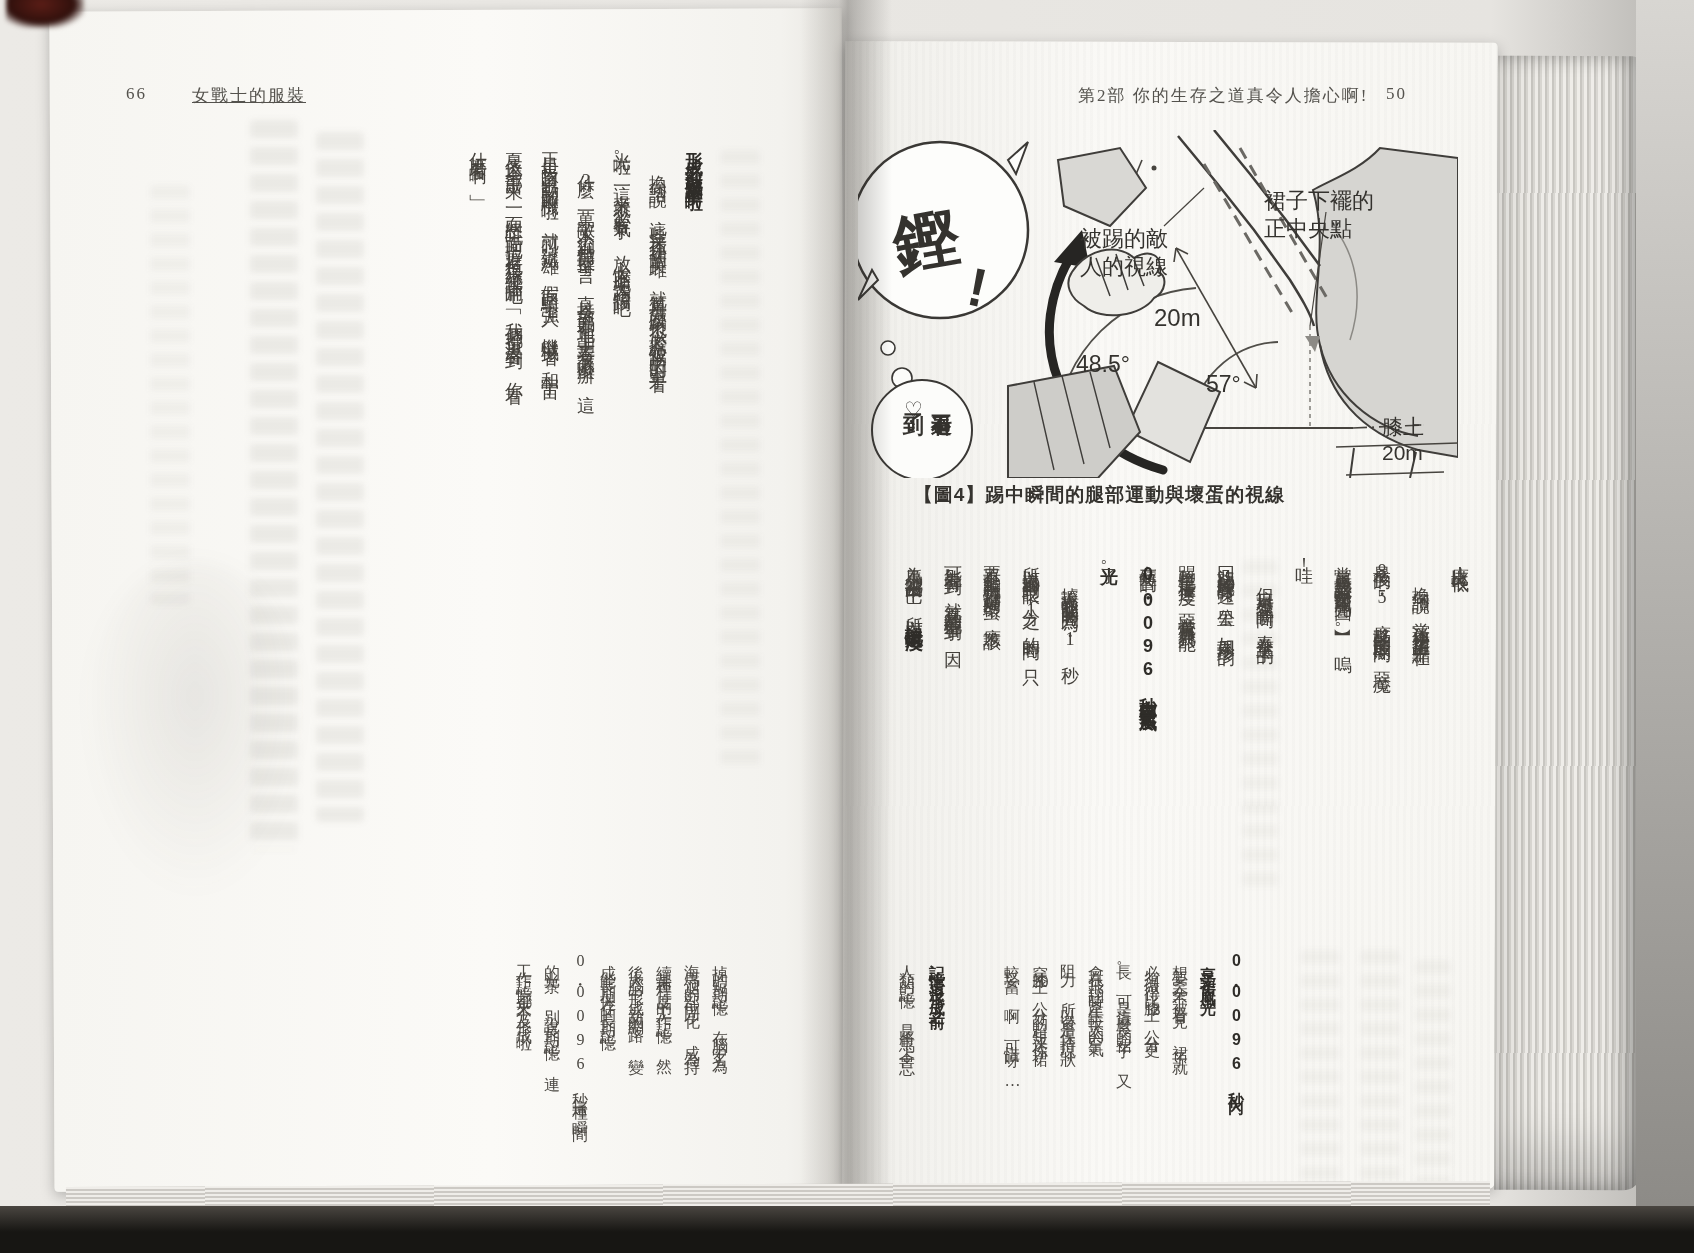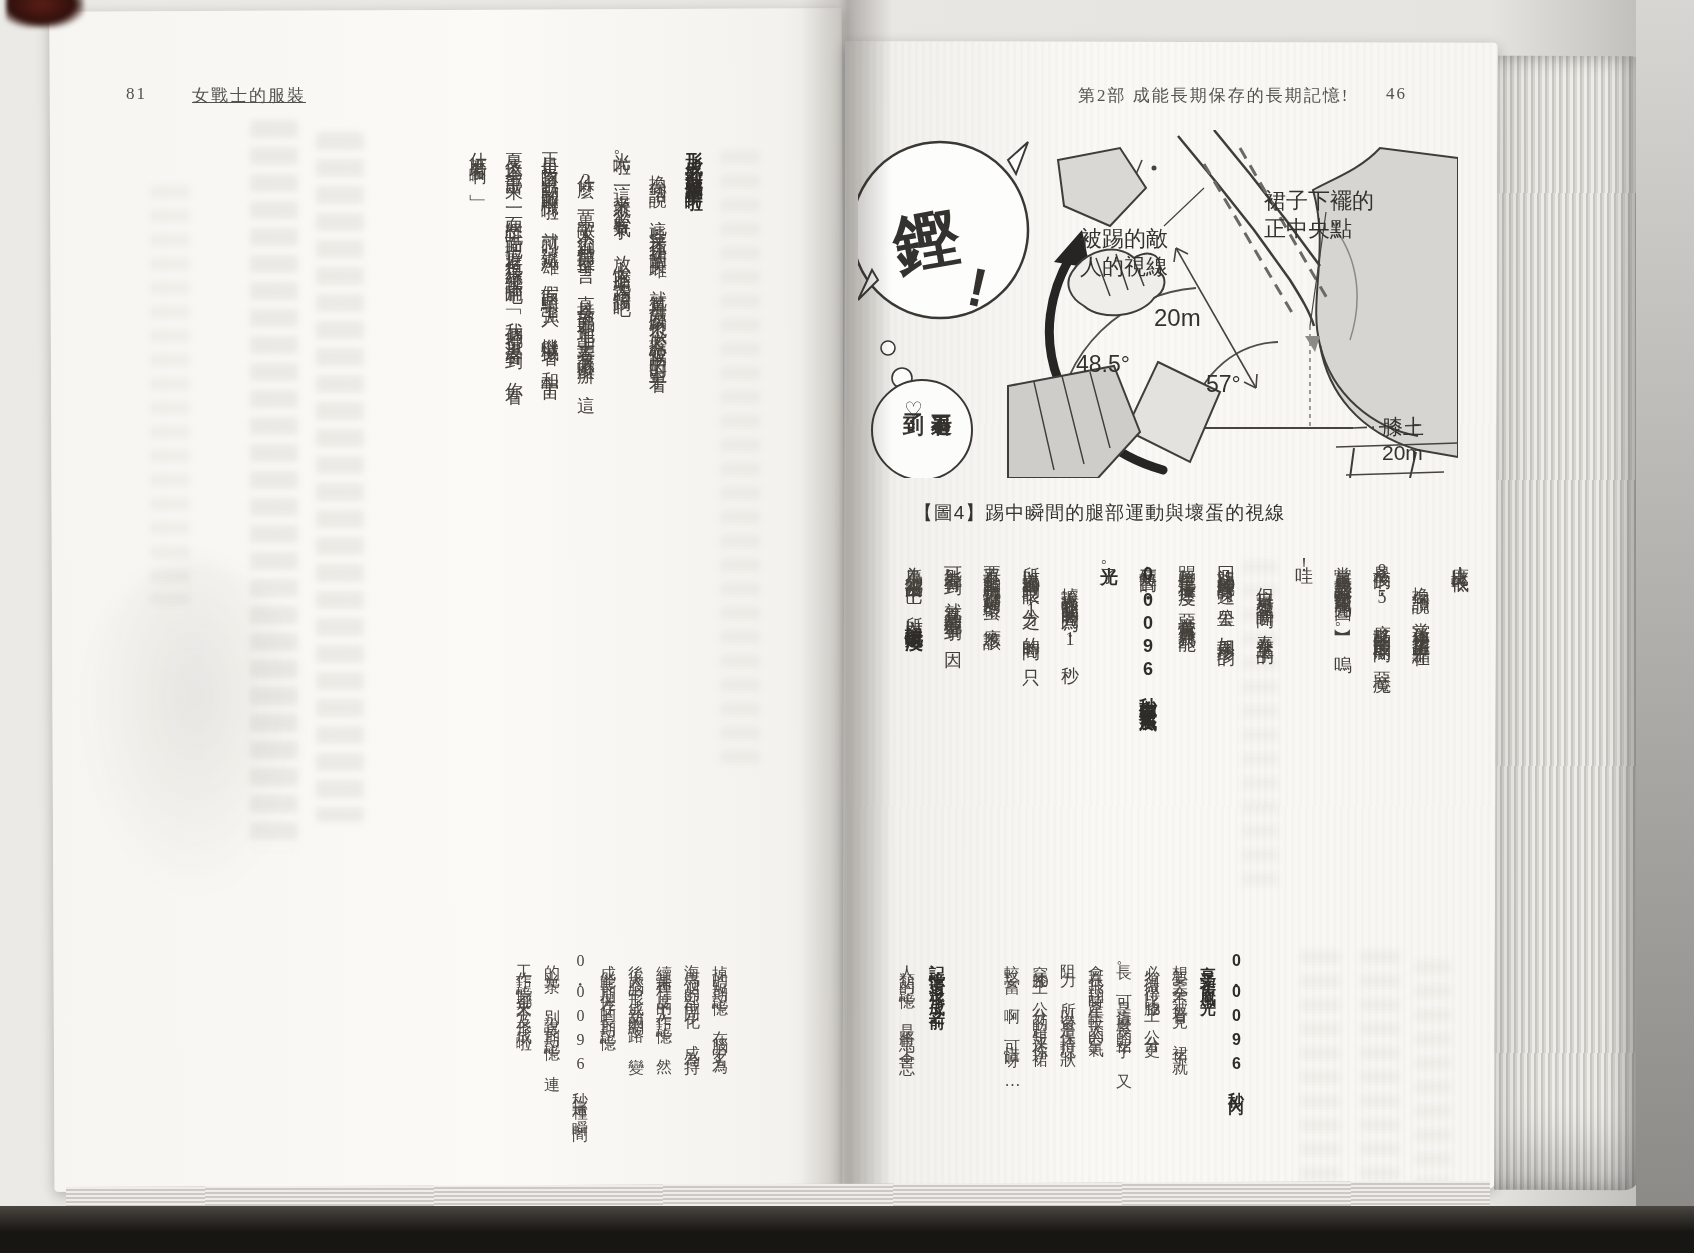--- a/index.html
+++ b/index.html
@@ -51,22 +51,22 @@
   .main-r{font-size:18px;letter-spacing:3px;}
   .main-r .vcol{line-height:39px;}
   .note{font-size:16px;letter-spacing:7px;color:#4a4742;}
   .note .vcol{line-height:28px;}
   .note-mem .vcol{line-height:30px;}
   .tcy{text-combine-upright:all;letter-spacing:0;}
   .em,.head{font-family:"Liberation Sans","DejaVu Sans",sans-serif;font-weight:700;color:#2f2d29;}
 
   
   #figure-box{position:absolute;left:858px;top:130px;width:600px;height:348px;}
-  #figure-caption{position:absolute;left:862px;top:500px;width:475px;text-align:center;
-    font-family:"Liberation Sans","DejaVu Sans",sans-serif;font-weight:400;
+  #figure-caption{position:absolute;left:862px;top:482px;width:475px;text-align:center;
+    font-family:"Liberation Sans","DejaVu Sans",sans-serif;font-weight:700;
     font-size:19px;color:#35332f;letter-spacing:1px;}
   .figtext{font-family:"Liberation Sans","DejaVu Sans",sans-serif;fill:#34322e;}
   .vsvg{writing-mode:vertical-rl;text-orientation:upright;}
 </style>
 </head>
 <body>
 
 <div id="scene">
 
   <div id="page-left" class="page"></div>
@@ -76,24 +76,24 @@
   <div class="ghost" style="left:250px;top:120px;width:48px;height:730px;"></div>
   <div class="ghost" style="left:316px;top:132px;width:48px;height:690px;"></div>
   <div class="ghost soft" style="left:150px;top:185px;width:40px;height:420px;"></div>
   <div class="ghost-blob" style="left:80px;top:560px;width:230px;height:340px;"></div>
   <div class="ghost soft" style="left:720px;top:150px;width:40px;height:620px;"></div>
   <div class="ghost soft" style="left:1242px;top:560px;width:36px;height:330px;"></div>
   <div class="ghost soft" style="left:1300px;top:950px;width:40px;height:250px;"></div>
   <div class="ghost soft" style="left:1360px;top:950px;width:40px;height:250px;"></div>
   <div class="ghost soft" style="left:1415px;top:960px;width:36px;height:230px;"></div>
 
-  <div class="runhead" style="left:126px;top:84px;">81</div>
+  <div class="runhead" style="left:126px;top:84px;">66</div>
   <div class="runhead" style="left:192px;top:84px;text-decoration:underline;">女戰士的服裝</div>
-  <div class="runhead" style="left:1078px;top:84px;">第2部 成能長期保存的長期記憶!</div>
-  <div class="runhead" style="left:1386px;top:84px;">46</div>
+  <div class="runhead" style="left:1078px;top:84px;">第2部 你的生存之道真令人擔心啊!</div>
+  <div class="runhead" style="left:1386px;top:84px;">50</div>
 
   <div id="figure-box">
     <svg width="600" height="348" viewBox="0 0 600 348">
 
       <path d="M455 60 C472 120 450 170 462 215 C470 262 500 302 560 320 L600 327 L600 28 L522 18 C502 40 472 50 455 60 Z" fill="#d6d5d1" stroke="#3f3d3a" stroke-width="2"></path>
       <path d="M462 215 C474 265 515 298 560 306" fill="none" stroke="#3f3d3a" stroke-width="2"></path>
       <path d="M478 100 C500 130 505 170 492 210" fill="none" stroke="#8b8984" stroke-width="1.5"></path>
 
       <path d="M496 318 L492 348 M558 322 L552 348" stroke="#3f3d3a" stroke-width="2" fill="none"></path>
 

